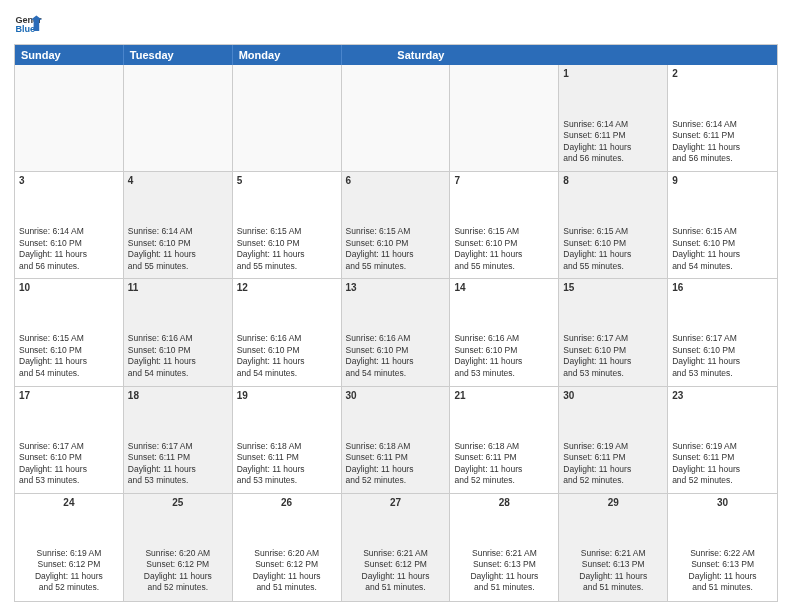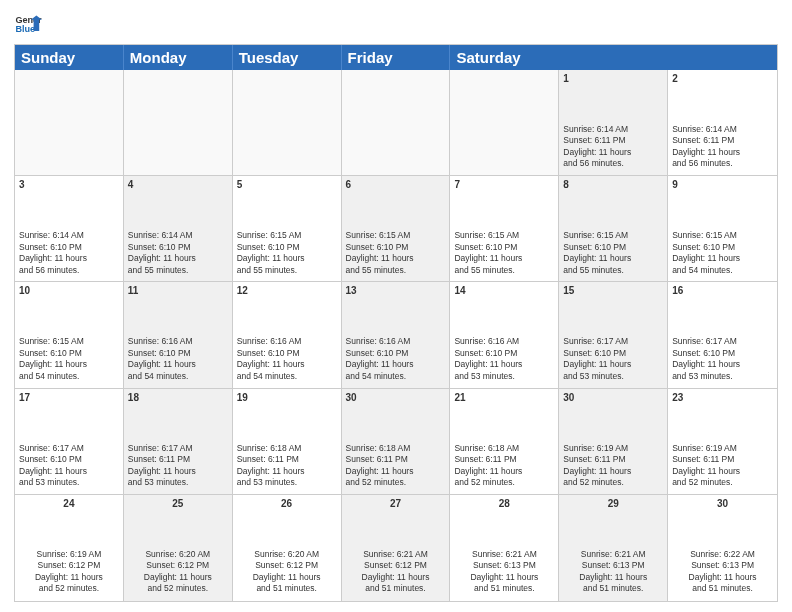--- a/index.html
+++ b/index.html
@@ -50,27 +50,27 @@
       flex-direction: column;
       border: 1px solid #ccc;
     }
     .day-headers {
       display: grid;
       grid-template-columns: repeat(7, 1fr);
       background: #2b6cb8;
     }
     .day-header {
       color: #fff;
-      font-size: 15px;
+      font-size: 11px;
       font-weight: bold;
       padding: 4px 6px;
       text-align: left;
       border-right: 1px solid #4a85cc;
     }
-    .day-header:last-child { border-right: none; }
+    .day-header:last-child { border-right: none; text-align: right; }
     .calendar-body {
       flex: 1;
       display: grid;
       grid-template-rows: repeat(5, 1fr);
     }
     .week-row {
       display: grid;
       grid-template-columns: repeat(7, 1fr);
       border-bottom: 1px solid #ccc;
     }
@@ -111,23 +111,22 @@
     </div>
     <div class="title-area">
       <div class="month-title"></div>
       <div class="location"></div>
     </div>
   </div>
 
   <div class="calendar">
     <div class="day-headers">
     <div class="day-header">Sunday</div>
+        <div class="day-header">Tuesday</div>
         <div class="day-header">Monday</div>
-        <div class="day-header">Tuesday</div>
-        <div class="day-header">Friday</div>
         <div class="day-header">Saturday</div>
       </div>
     <div class="calendar-body">
     <div class="week-row">
           <div class="day-cell empty"></div>
           <div class="day-cell empty"></div>
           <div class="day-cell empty"></div>
           <div class="day-cell empty"></div>
           <div class="day-cell empty"></div>
           <div class="day-cell shaded">

